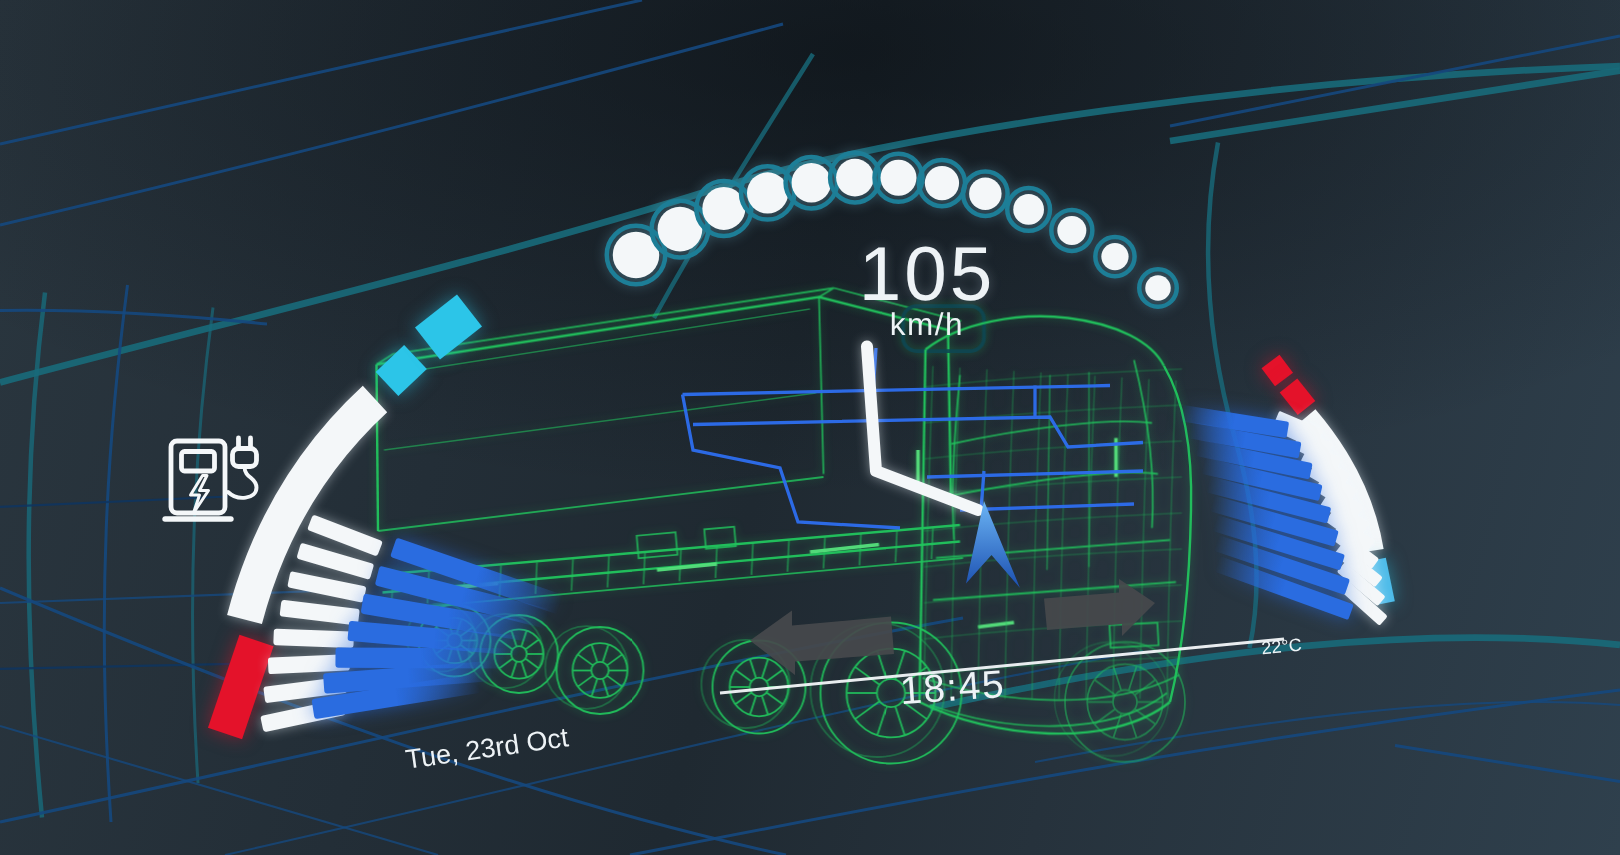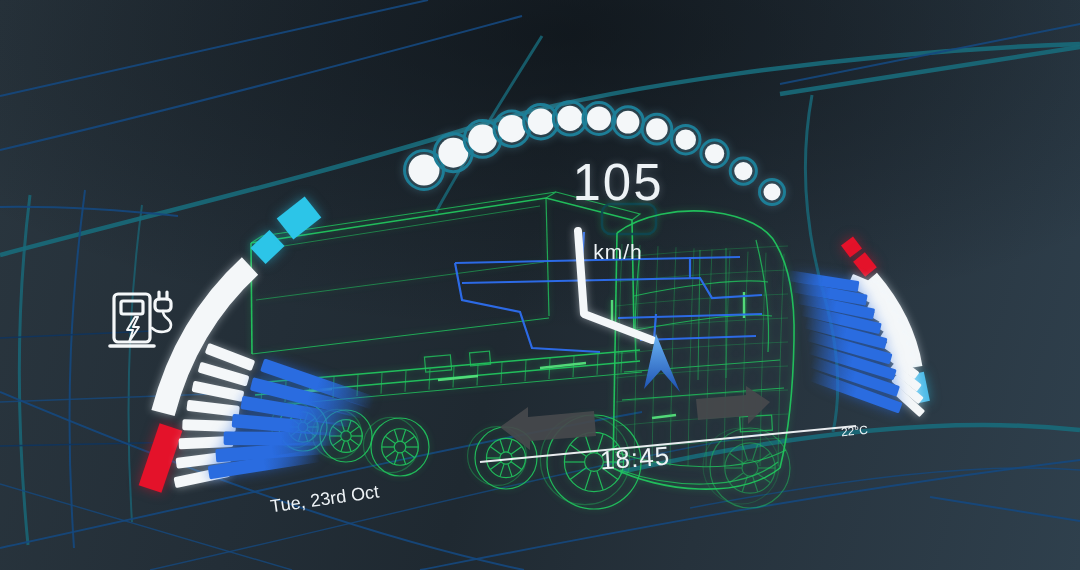--- a/index.html
+++ b/index.html
@@ -29,21 +29,21 @@
   .glow-white{filter:drop-shadow(0 0 4px rgba(240,248,255,.45))}
   
   .sB{stop-color:var(--bar-blue);stop-opacity:1}
   .sBT{stop-color:var(--bar-blue);stop-opacity:0}
   .sNA{stop-color:var(--nav-blue-light)}
   .sNB{stop-color:var(--nav-blue-dark)}
   
   .txt{position:absolute;color:var(--text-white);white-space:nowrap;}
   .speed-value{left:618px;top:153px;transform:translateX(-50%);font-size:51px;letter-spacing:2px;
     text-shadow:0 0 8px rgba(220,240,255,.25);}
-  .speed-unit{left:618px;top:205px;transform:translateX(-50%);font-size:21px;letter-spacing:1px;margin-top:35px;}
+  .speed-unit{left:618px;top:205px;transform:translateX(-50%);font-size:21px;letter-spacing:1px;}
   .clock-time{left:600px;top:443px;font-size:26px;letter-spacing:1px;transform:rotate(-4deg);
     text-shadow:0 0 6px rgba(200,230,255,.25);}
   .clock-date{left:270px;top:489px;font-size:18px;transform:rotate(-8deg);}
   .outside-temp{left:841px;top:424px;font-size:12px;transform:rotate(-5deg);}
 </style>
 </head>
 <body>
 
 <div class="stage">
 

